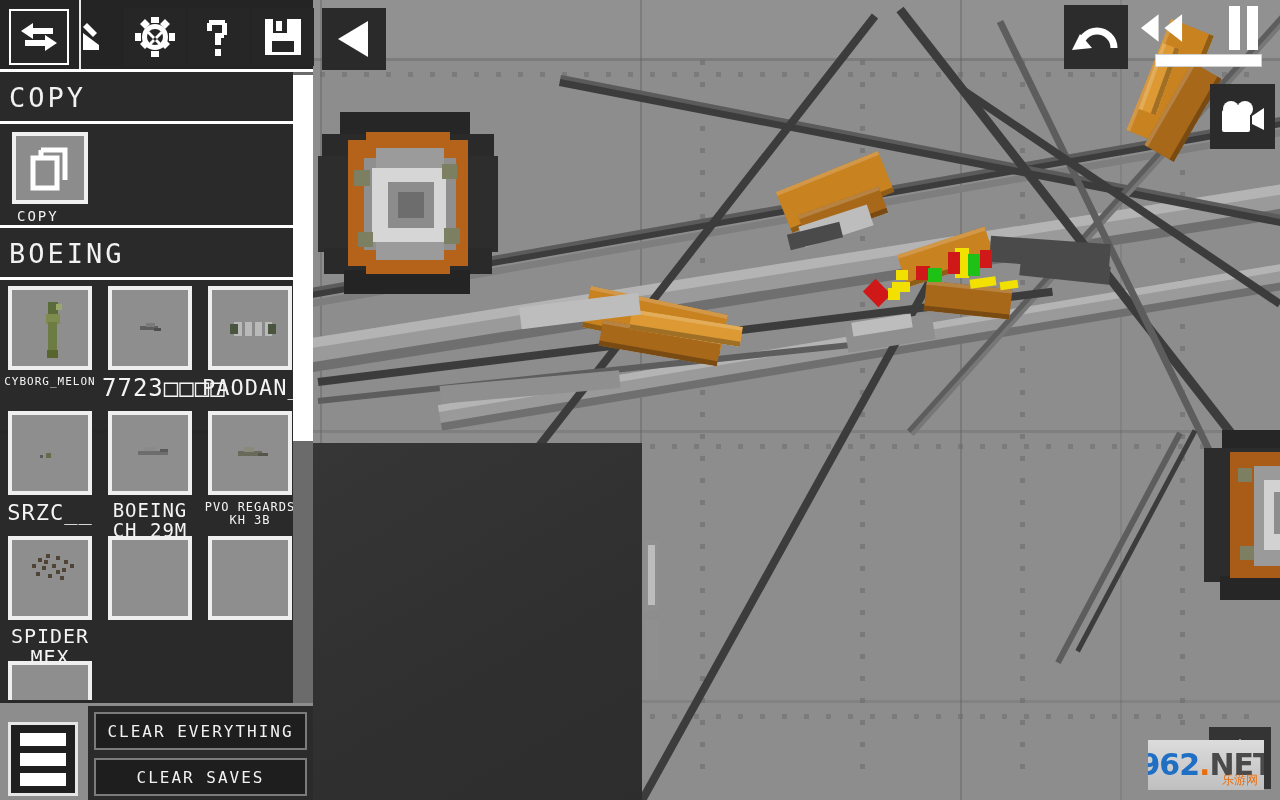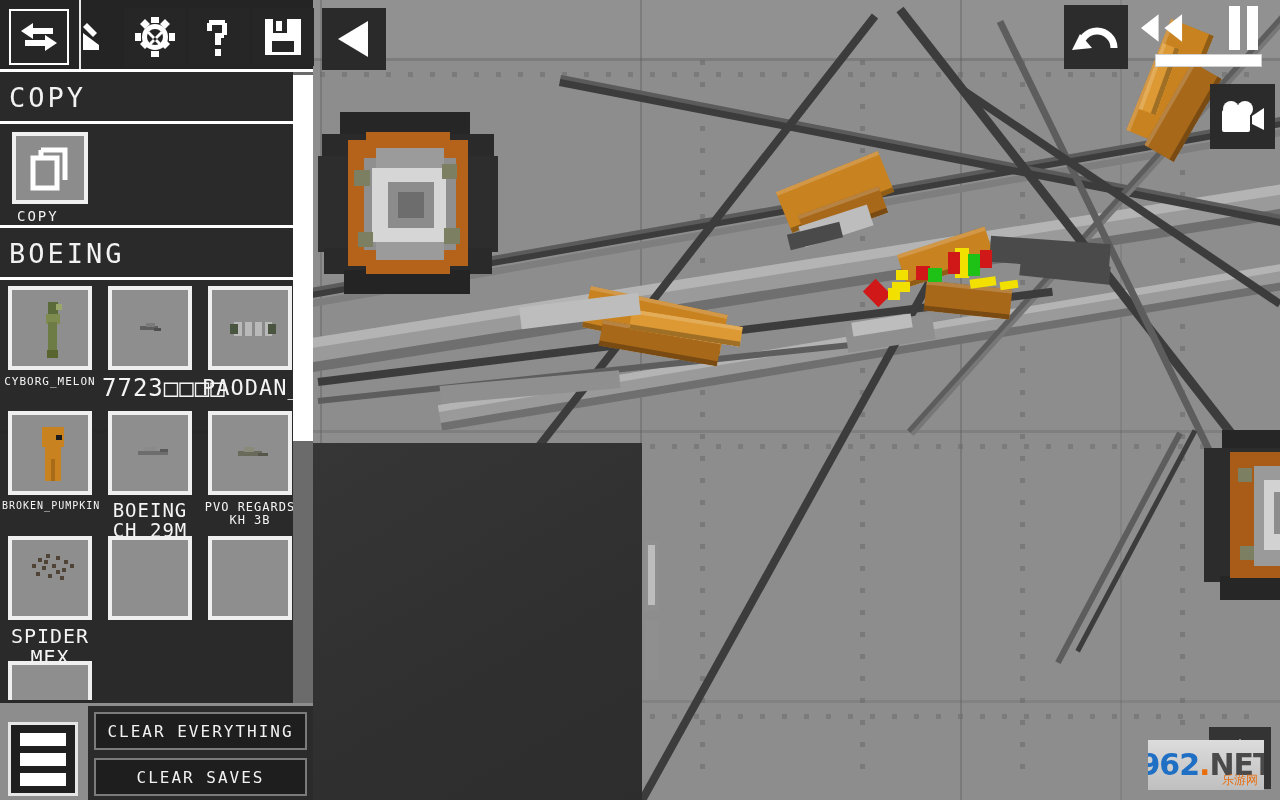--- a/index.html
+++ b/index.html
@@ -485,26 +485,24 @@
               <span class="mini" style="left:18px;top:34px;width:8px;height:10px;background:#4a5540"></span>
               <span class="mini" style="left:56px;top:34px;width:8px;height:10px;background:#4a5540"></span>
               <span class="mini" style="left:30px;top:32px;width:3px;height:14px;background:#8a8a8a"></span>
               <span class="mini" style="left:40px;top:32px;width:3px;height:14px;background:#8a8a8a"></span>
               <span class="mini" style="left:50px;top:32px;width:3px;height:14px;background:#8a8a8a"></span>
             </div>
             <div class="save-name" style="font-size: 22px; white-space: pre-line;">PAODAN_</div>
           </div>
           <div class="save-cell">
             <div class="save-thumb">
-              <span class="mini" style="left:30px;top:12px;width:22px;height:20px;background:#c8821f"></span>
-              <span class="mini" style="left:44px;top:20px;width:6px;height:5px;background:#1c1c1c"></span>
-              <span class="mini" style="left:33px;top:32px;width:16px;height:34px;background:#c8821f"></span>
-              <span class="mini" style="left:39px;top:44px;width:4px;height:22px;background:#a86c18"></span>
+              <span class="mini" style="left:34px;top:38px;width:5px;height:5px;background:#6a6a4a"></span>
+              <span class="mini" style="left:28px;top:40px;width:3px;height:3px;background:#5a5a5a"></span>
             </div>
-            <div class="save-name" style="font-size: 10px; white-space: pre-line;">BROKEN_PUMPKIN</div>
+            <div class="save-name" style="font-size: 22px; white-space: pre-line;">SRZC__</div>
           </div>
           <div class="save-cell">
             <div class="save-thumb">
               <span class="mini" style="left:26px;top:36px;width:30px;height:4px;background:#6d6d6d"></span>
               <span class="mini" style="left:32px;top:32px;width:12px;height:4px;background:#8a8a8a"></span>
               <span class="mini" style="left:48px;top:34px;width:8px;height:3px;background:#5a5a5a"></span>
             </div>
             <div class="save-name" style="font-size: 19px; white-space: pre-line;">BOEING
 CH 29M</div>
           </div>

